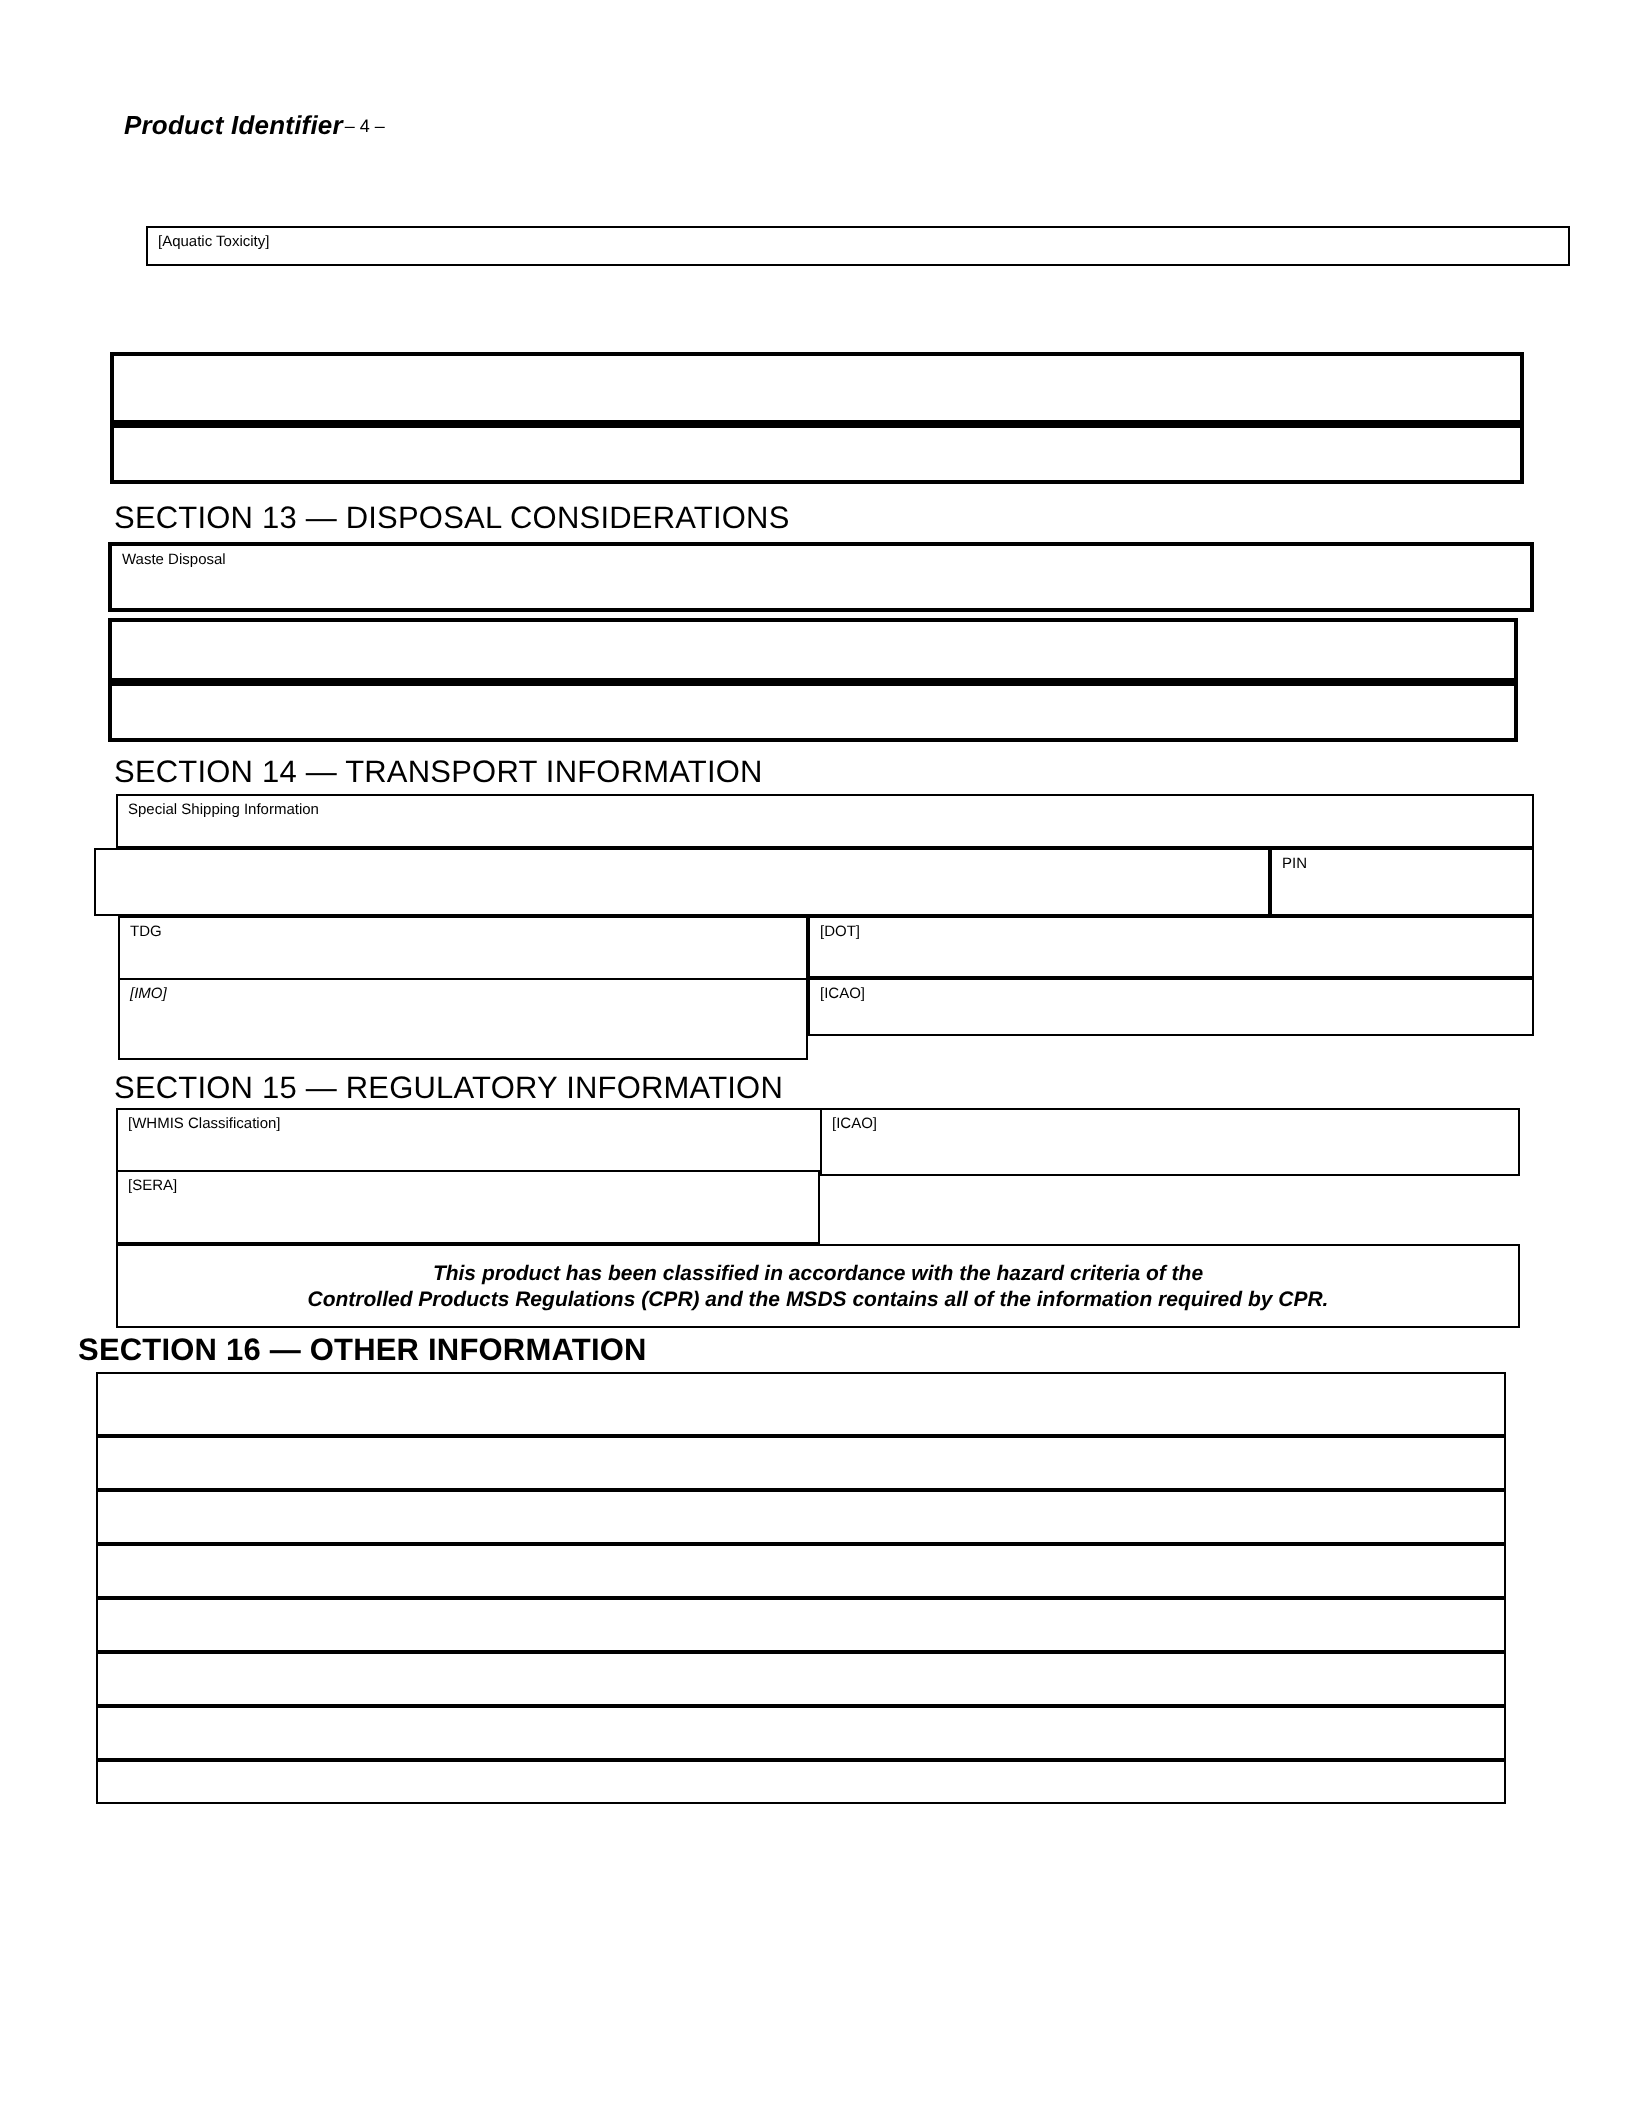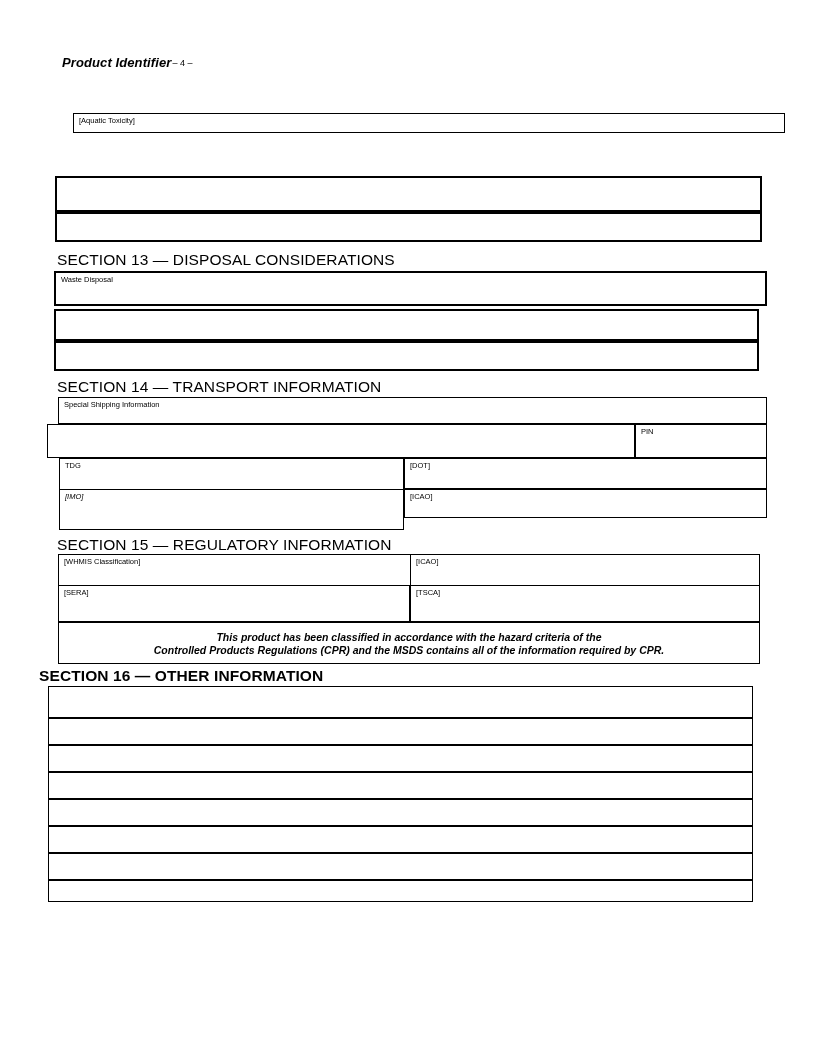--- a/index.html
+++ b/index.html
@@ -146,23 +146,20 @@
   </div>
 
   <div class="box" style="left:410px; top:554px; width:350px; height:34px;">
     <span class="box-label">[ICAO]</span>
   </div>
 
   <div class="box" style="left:58px; top:585px; width:352px; height:37px;">
     <span class="box-label">[SERA]</span>
   </div>
 
-  <div class="box" style="left:410px; top:585px; width:350px; height:37px;">
-    <span class="box-label">[TSCA]</span>
-  </div>
 
   <div class="box" style="left:58px; top:622px; width:702px; height:42px;">
     <div class="cpr-text" style="top:8px;">This product has been classified in accordance with the hazard criteria of the</div>
     <div class="cpr-text" style="top:21px;">Controlled Products Regulations (CPR) and the MSDS contains all of the information required by CPR.</div>
   </div>
 
   <div class="section-heading" style="left:39px; top:667px;font-weight:bold;">SECTION 16 — OTHER INFORMATION</div>
 
   <div class="box" style="left:48px; top:686px; width:705px; height:32px;">
     <span class="box-label"></span>

